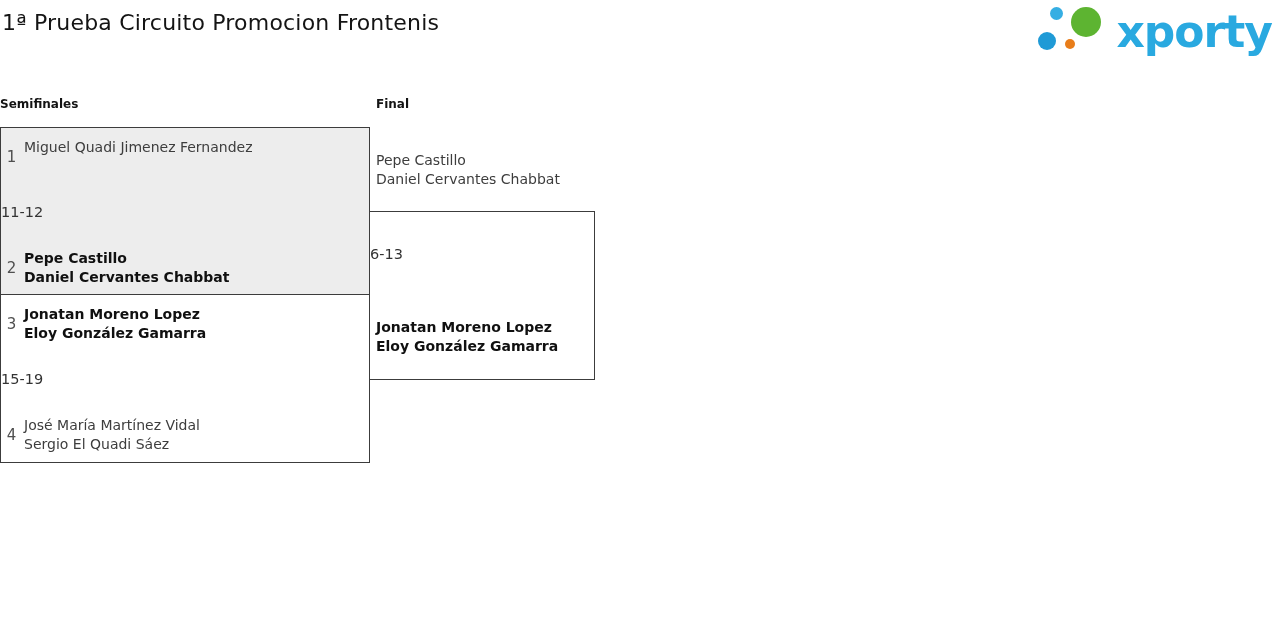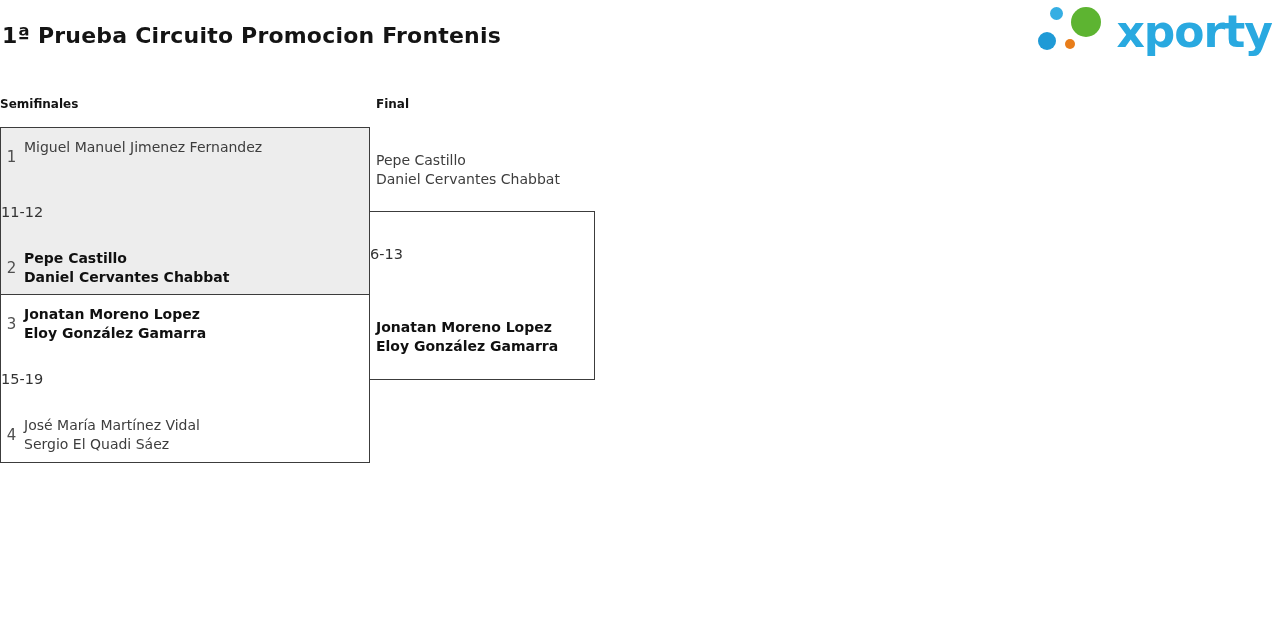--- a/index.html
+++ b/index.html
@@ -1,22 +1,22 @@
 <!DOCTYPE html>
 <html style="--brand-blue: #29a9e0; --logo-green: #5db431; --logo-orange: #e87d1a; --logo-lightblue: #35aee3; --logo-darkblue: #1f9ad6; --bracket-border: #3c3c3c; --match-alt-bg: #ededed; --text-dark: #141414; --text-regular: #3d3d3d; --seed-gray: #4f4f4f;"><head>
 <meta charset="utf-8">
 <style>
   * { margin:0; padding:0; box-sizing:border-box; }
   html,body { background:#fff; }
   body { font-family:"DejaVu Sans","Liberation Sans",sans-serif; }
   .page { position:relative; width:1280px; height:628px; background:#fff; overflow:hidden; }
 
   
-  .title { position:absolute; left:2px; top:19px; font-size:22px; line-height:33px;
-           font-weight:700; color:var(--text-dark,#141414); letter-spacing:.2px; }
+  .title { position:absolute; left:2px; top:6px; font-size:22px; line-height:33px;
+           font-weight:400; color:var(--text-dark,#141414); letter-spacing:.2px; }
 
   .logo { position:absolute; top:5px; right:8px; display:flex; align-items:center; gap:12px; }
   .logo-dots { position:relative; width:68px; height:54px; }
   .dot { position:absolute; border-radius:50%; }
   .dot-lightblue { width:13px; height:13px; left:14px; top:2px; background:var(--logo-lightblue,#35aee3); }
   .dot-green     { width:30px; height:30px; left:35px; top:2px; background:var(--logo-green,#5db431); }
   .dot-darkblue  { width:18px; height:18px; left:2px;  top:27px; background:var(--logo-darkblue,#1f9ad6); }
   .dot-orange    { width:10px; height:10px; left:29px; top:34px; background:var(--logo-orange,#e87d1a); }
   .logo-text { font-size:44px; line-height:54px; font-weight:700; letter-spacing:-1px;
                color:var(--brand-blue,#29a9e0); }
@@ -71,21 +71,21 @@
     </div>
     <span class="logo-text">xporty</span>
   </div>
 
   <div class="round-label semis">Semifinales</div>
   <div class="round-label final">Final</div>
 
   <div class="match sf1">
     <span class="seed top">1</span>
     <div class="team top">
-      <div>Miguel Manuel Jimenez Fernandez</div>
+      <div>Miguel Quadi Jimenez Fernandez</div>
     </div>
     <div class="score">11-12</div>
     <span class="seed bottom">2</span>
     <div class="team bottom winner">
       <div>Pepe Castillo</div>
       <div>Daniel Cervantes Chabbat</div>
     </div>
   </div>
 
   <div class="match sf2">

